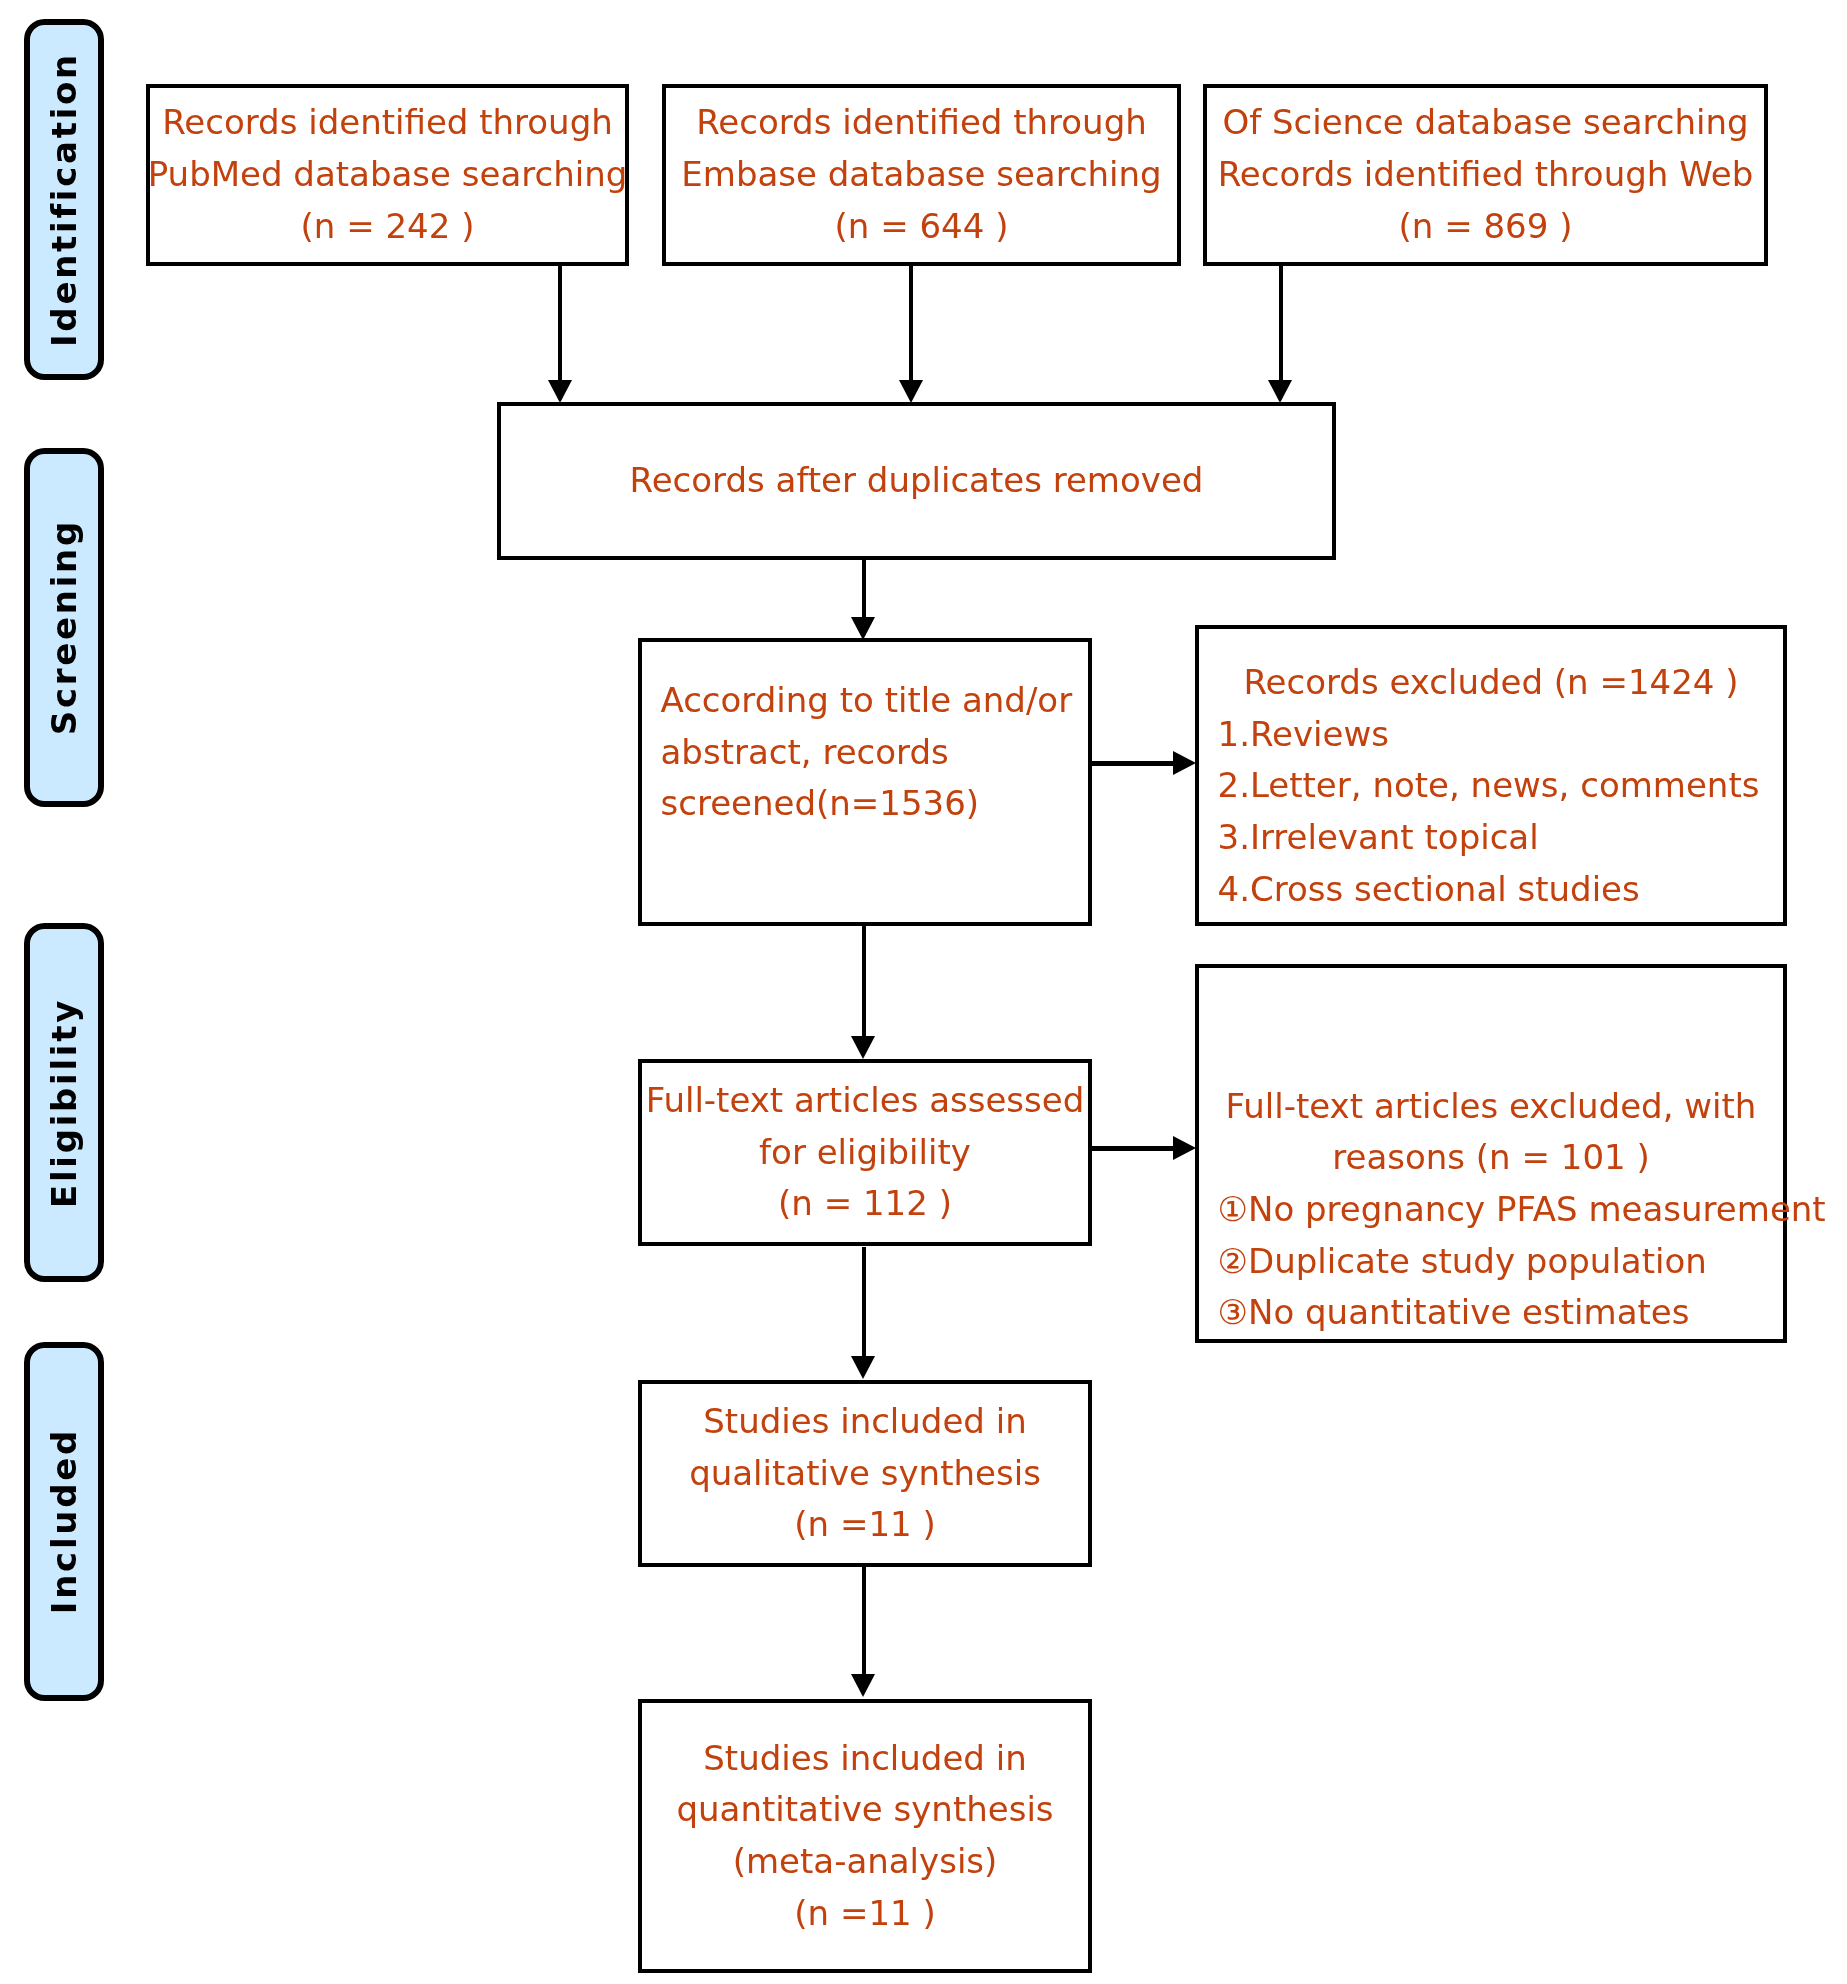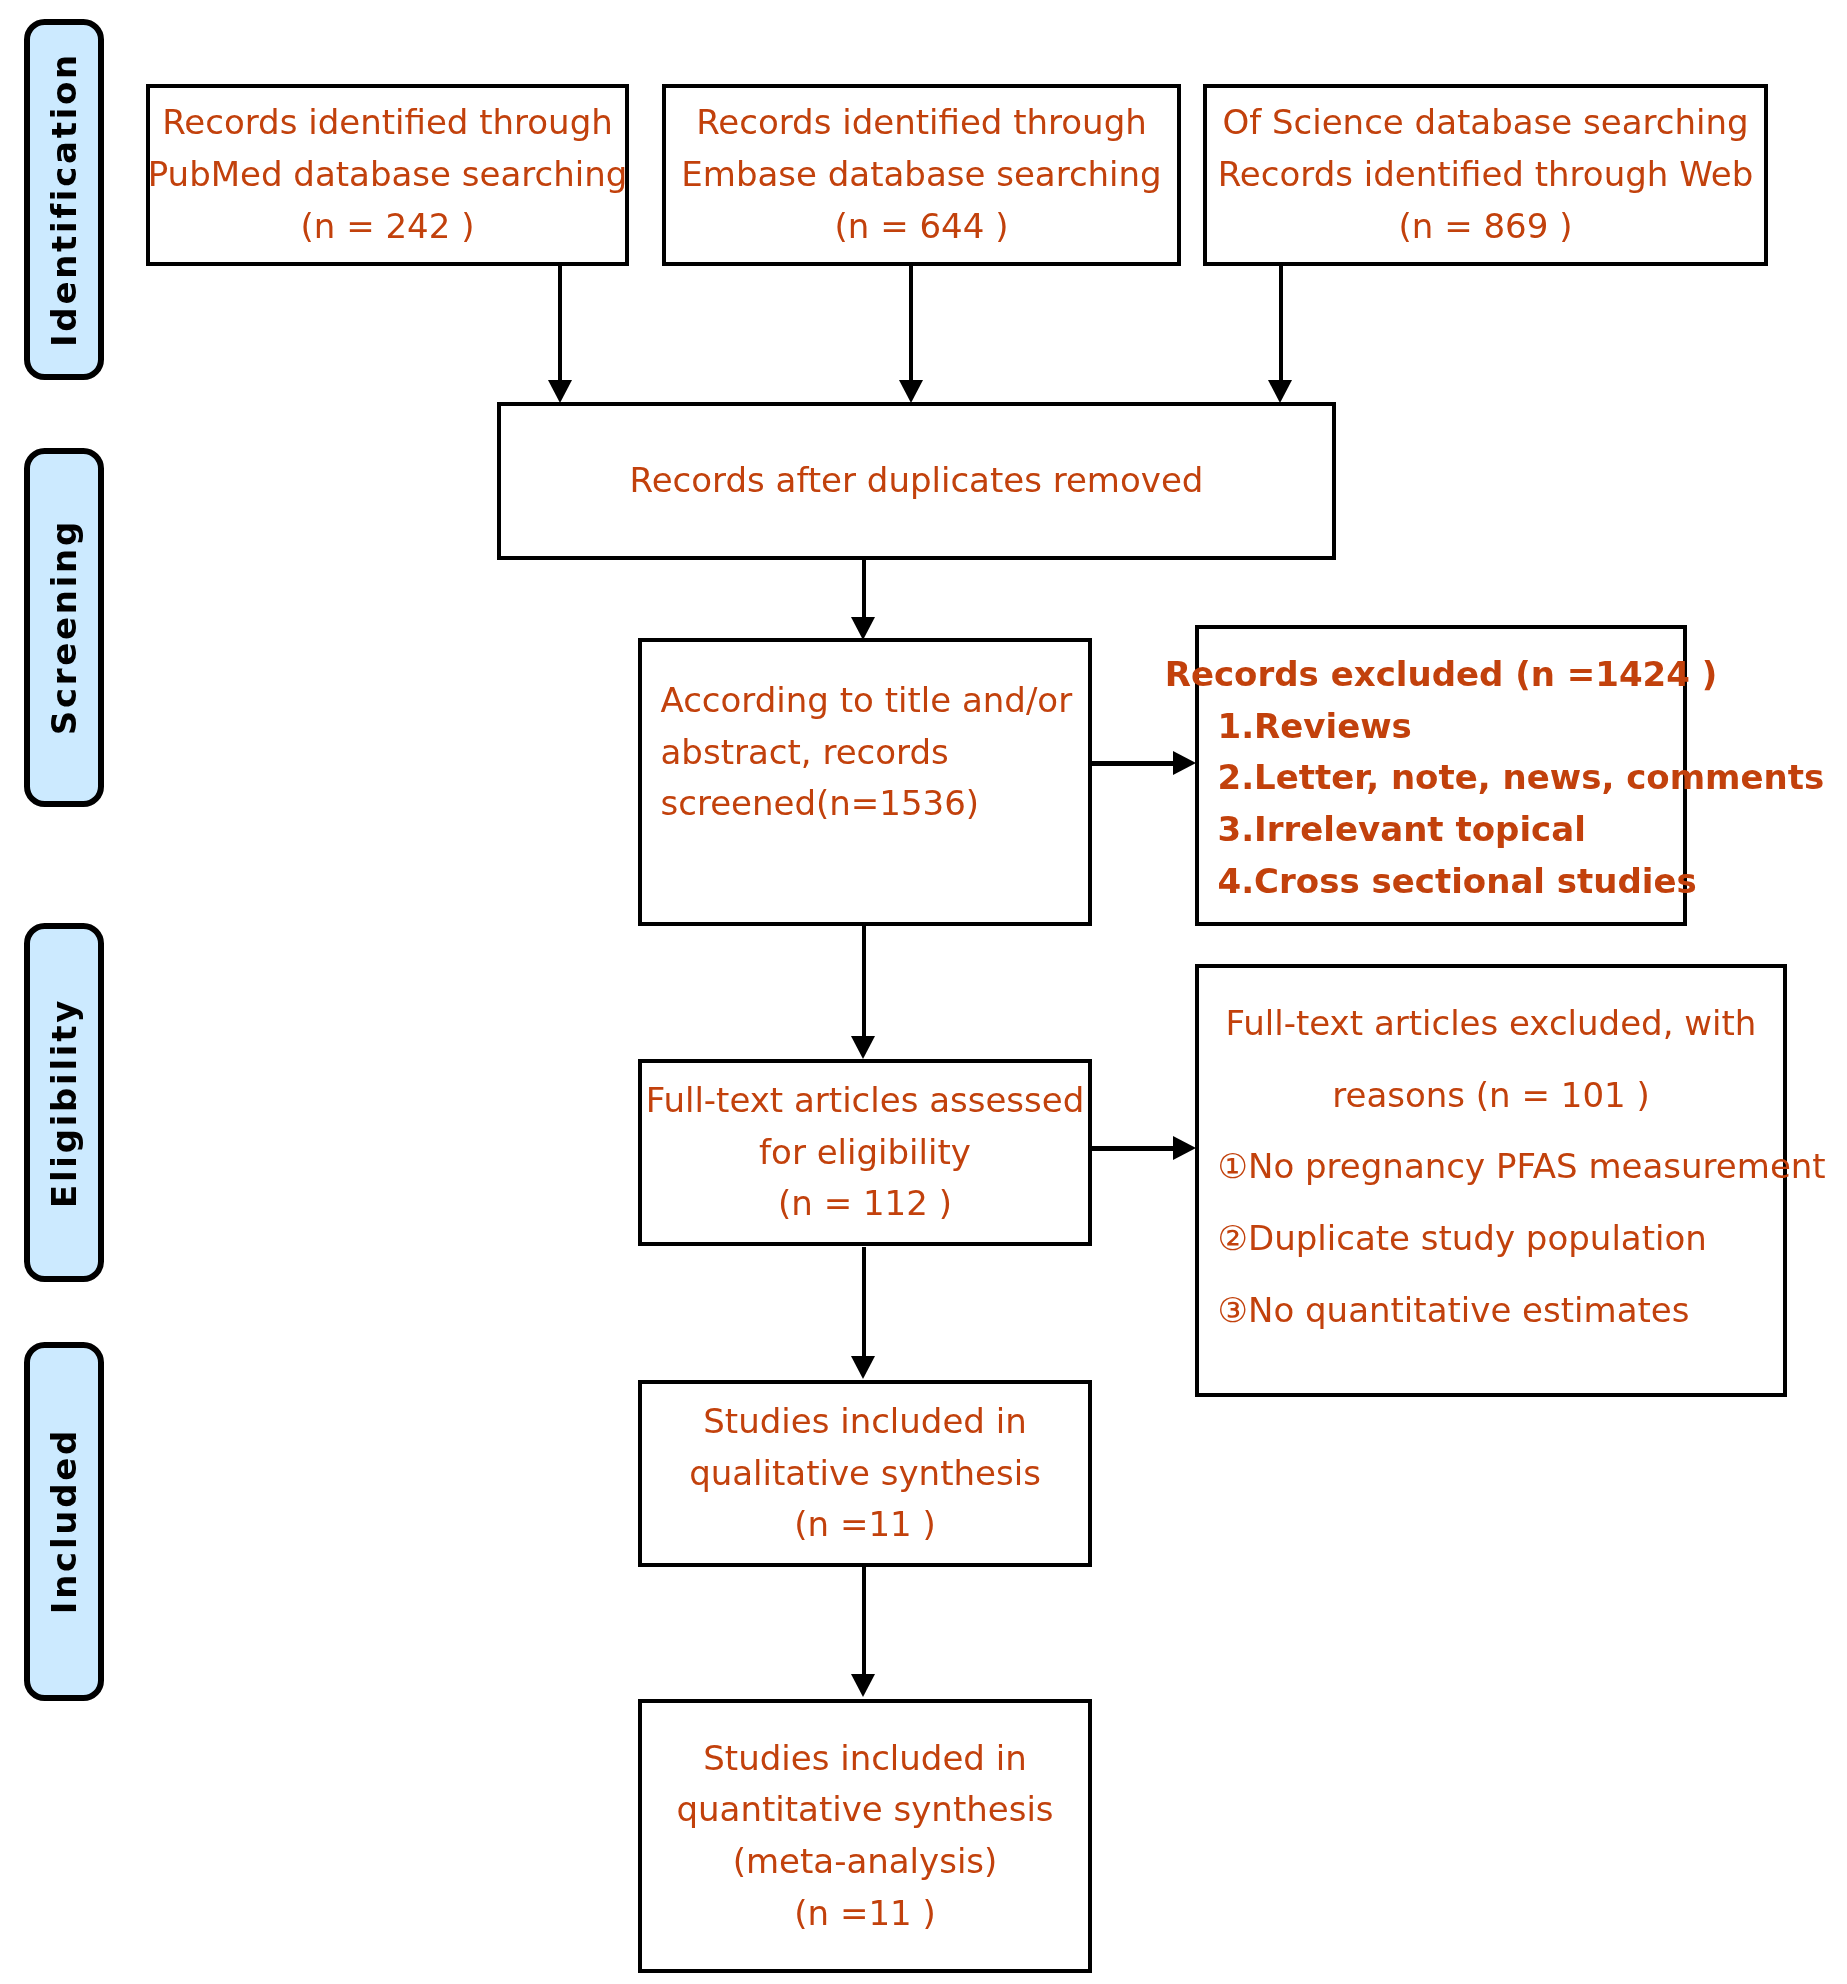--- a/index.html
+++ b/index.html
@@ -151,41 +151,41 @@
 
   <div class="flow-box left-align" style="left:638px; top:638px; width:454px; height:288px; justify-content:flex-start; padding-top:33px;">
     <div class="box-line pad-left">According to title and/or</div>
     <div class="box-line pad-left">abstract, records</div>
     <div class="box-line pad-left">screened(n=1536)</div>
   </div>
 
   <div class="hline" style="left:1092px; top:761px; width:84px;"></div>
   <div class="arrow-right" style="left:1173px; top:751px;"></div>
 
-  <div class="flow-box left-align" style="left:1195px; top:625px; width:492px; height:301px; justify-content:flex-start; padding-top:20px;font-weight:bold;">
+  <div class="flow-box left-align" style="left:1195px; top:625px; width:592px; height:301px; justify-content:flex-start; padding-top:28px;">
     <div class="box-line" style="align-self:center;">Records excluded (n =1424   )</div>
     <div class="box-line pad-left">1.Reviews</div>
     <div class="box-line pad-left">2.Letter, note, news, comments</div>
     <div class="box-line pad-left">3.Irrelevant topical</div>
     <div class="box-line pad-left">4.Cross sectional studies</div>
   </div>
 
   <div class="vline" style="left:862px; top:926px; height:114px;"></div>
   <div class="arrow-down" style="left:851px; top:1036px;"></div>
 
   <div class="flow-box" style="left:638px; top:1059px; width:454px; height:187px;">
     <div class="box-line center">Full-text articles assessed</div>
     <div class="box-line center">for eligibility</div>
     <div class="box-line center">(n = 112 )</div>
   </div>
 
   <div class="hline" style="left:1092px; top:1146px; width:84px;"></div>
   <div class="arrow-right" style="left:1173px; top:1136px;"></div>
 
-  <div class="flow-box left-align" style="left:1195px; top:964px; width:592px; height:433px; justify-content:flex-start; padding-top:30px;gap:20px;">
+  <div class="flow-box left-align" style="left:1195px; top:964px; width:592px; height:379px; justify-content:flex-end; padding-top:30px;">
     <div class="box-line" style="align-self:center;">Full-text articles excluded, with</div>
     <div class="box-line" style="align-self:center;">reasons (n = 101 )</div>
     <div class="box-line pad-left">①No pregnancy PFAS measurement</div>
     <div class="box-line pad-left">②Duplicate study population</div>
     <div class="box-line pad-left">③No quantitative estimates</div>
   </div>
 
   <div class="vline" style="left:862px; top:1247px; height:111px;"></div>
   <div class="arrow-down" style="left:851px; top:1356px;"></div>
 

